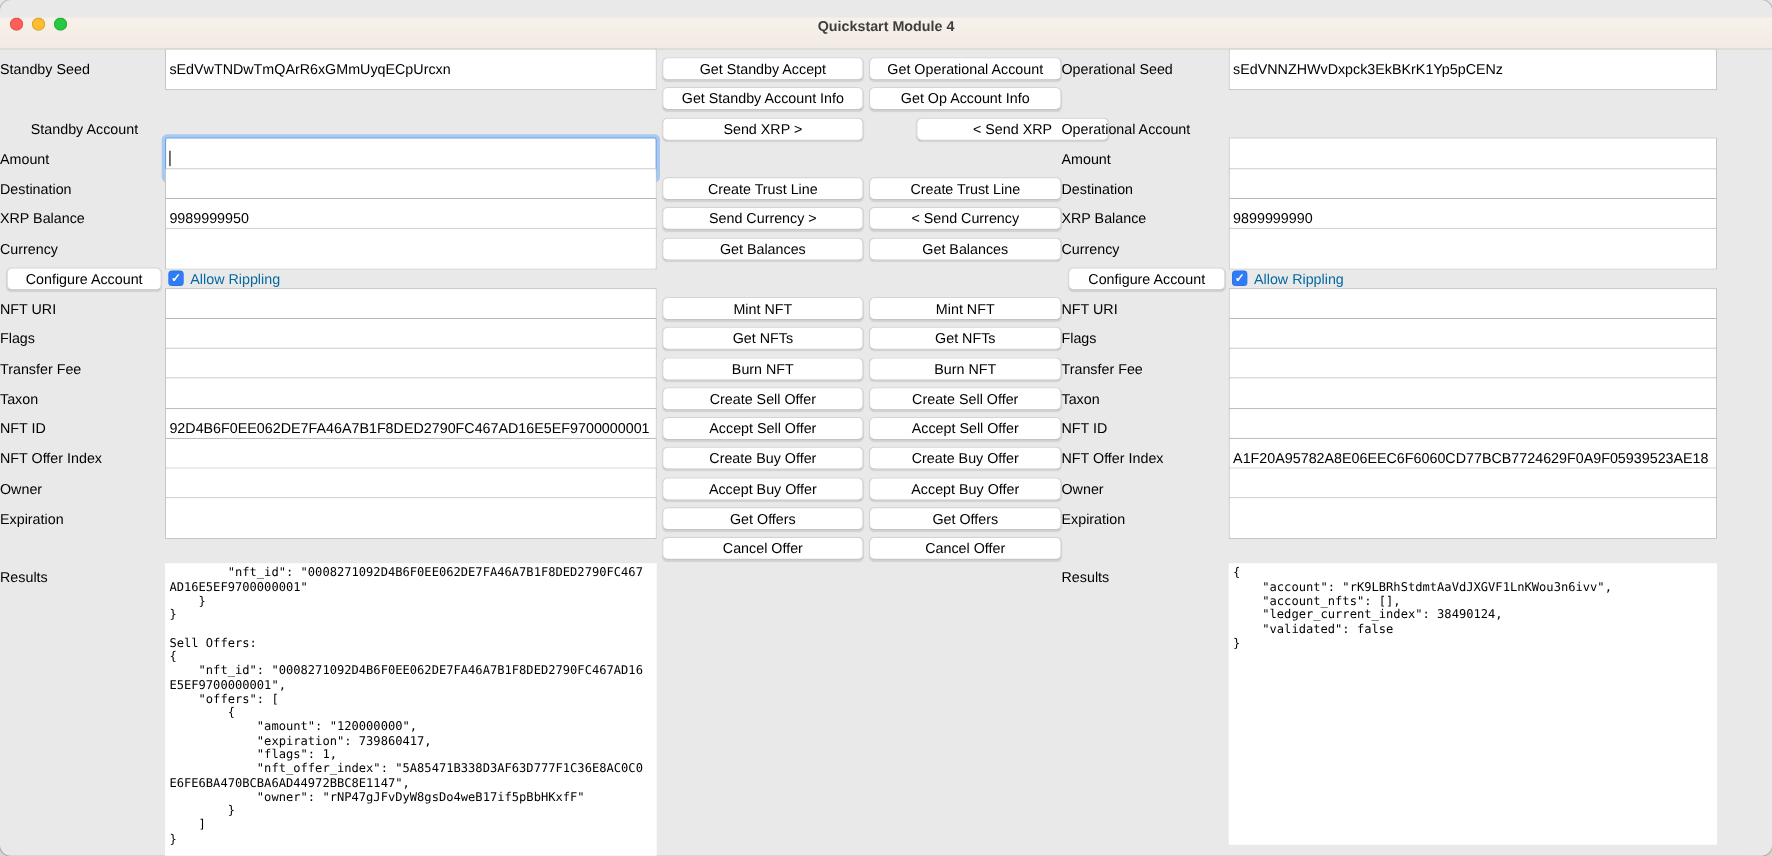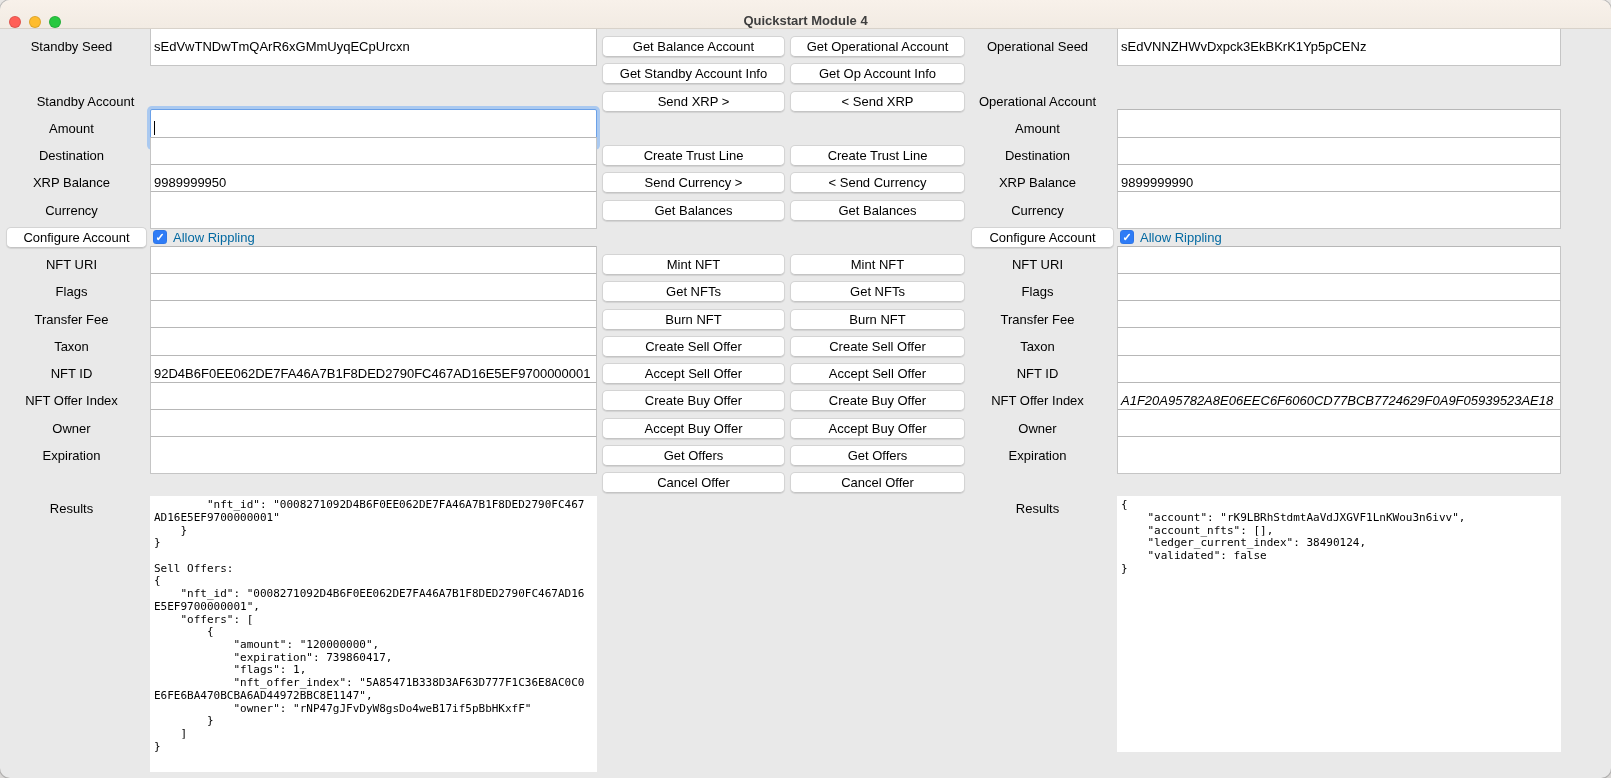--- a/index.html
+++ b/index.html
@@ -12,40 +12,41 @@
   .window{
     position:absolute;inset:0;
     border-radius:10px;overflow:hidden;
     background:var(--content-bg,#e9e9e9);
     box-shadow:0 0 0 1px rgba(0,0,0,.18), 0 10px 30px rgba(0,0,0,.25);
   }
   .titlebar{
     height:28px;
     background:linear-gradient(var(--titlebar-bg,#f8f1ea),#f2ebe3);
     border-bottom:1px solid #d8d2ca;
-    display:flex;align-items:flex-end;
+    display:flex;align-items:flex-start;
     position:relative;
+    margin-top:16px;
   }
   .lights{display:flex;gap:8px;padding-left:9px;z-index:2;}
   .light{width:12px;height:12px;border-radius:50%;border:0.5px solid rgba(0,0,0,.12);box-sizing:border-box;}
   .light.close{background:var(--close-red,#ff5f57);}
   .light.min{background:var(--minimize-yellow,#febc2e);}
   .light.zoom{background:var(--zoom-green,#28c840);}
   .title{
     position:absolute;left:0;right:0;text-align:center;
     font-size:13px;font-weight:700;color:#3e3e3e;
   }
   .form-grid{
     display:grid;
     grid-template-columns:150px 447px 5px 183px 5px 175px 152px 444px 1fr;
     grid-auto-rows:27.25px;
     align-items:center;
     margin-top:4px;
   }
-  .lbl{font-size:13px;color:#000;text-align:center;padding-right:7px;white-space:nowrap;}
+  .lbl{font-size:13px;color:#000;text-align:left;padding-right:7px;white-space:nowrap;}
   .entry{
     height:38px;background:#fff;
     border:1px solid #c5c5c5;border-top-color:#b7b7b7;border-radius:1px;
     box-sizing:border-box;display:flex;align-items:center;overflow:hidden;
   }
   .entry .val{font-size:13px;color:#000;padding-left:3px;white-space:pre;}
   .entry.focused{
     border:1px solid var(--focus-border,#6ba1e8);
     box-shadow:0 0 0 3px var(--focus-ring,#aac9f0);
     border-radius:2px;
@@ -96,31 +97,31 @@
       <div class="light zoom"></div>
     </div>
     <div class="title">Quickstart Module 4</div>
   </div>
 
   <div class="form-grid" id="form-grid">
       <div class="lbl" style="grid-area: 1 / 1;">Standby Seed</div>
       <div class="entry" style="grid-area: 1 / 2;">
         <span class="val">sEdVwTNDwTmQArR6xGMmUyqECpUrcxn</span>
       </div>
-      <button class="btn" style="grid-area: 1 / 4;">Get Balance Account</button>
+      <button class="btn" style="grid-area: 1 / 4;">Get Standby Accept</button>
       <button class="btn" style="grid-area: 1 / 6;">Get Operational Account</button>
       <div class="lbl" style="grid-area: 1 / 7;">Operational Seed</div>
       <div class="entry" style="grid-area: 1 / 8;">
         <span class="val">sEdVNNZHWvDxpck3EkBKrK1Yp5pCENz</span>
       </div>
       <button class="btn" style="grid-area: 2 / 4;">Get Standby Account Info</button>
       <button class="btn" style="grid-area: 2 / 6;">Get Op Account Info</button>
       <div class="lbl" style="grid-area: 3 / 1; padding-left: 28px;">Standby Account</div>
       <button class="btn" style="grid-area: 3 / 4;">Send XRP &gt;</button>
-      <button class="btn" style="grid-area: 3 / 6;">&lt; Send XRP</button>
+      <button class="btn" style="grid-area: 3 / 6; margin-left: 43px;">&lt; Send XRP</button>
       <div class="lbl" style="grid-area: 3 / 7;">Operational Account</div>
       <div class="lbl" style="grid-area: 4 / 1;">Amount</div>
       <div class="entry focused" style="grid-area: 4 / 2;">
         <div class="caret"></div>
         <span class="val"></span>
       </div>
       <div class="lbl" style="grid-area: 4 / 7;">Amount</div>
       <div class="entry" style="grid-area: 4 / 8;">
         <span class="val"></span>
       </div>
@@ -218,21 +219,21 @@
       <div class="entry" style="grid-area: 13 / 8;">
         <span class="val"></span>
       </div>
       <div class="lbl" style="grid-area: 14 / 1;">NFT Offer Index</div>
       <div class="entry" style="grid-area: 14 / 2;">
         <span class="val"></span>
       </div>
       <button class="btn" style="grid-area: 14 / 4;">Create Buy Offer</button>
       <button class="btn" style="grid-area: 14 / 6;">Create Buy Offer</button>
       <div class="lbl" style="grid-area: 14 / 7;">NFT Offer Index</div>
-      <div class="entry" style="grid-area: 14 / 8; font-style: italic;">
+      <div class="entry" style="grid-area: 14 / 8;">
         <span class="val">A1F20A95782A8E06EEC6F6060CD77BCB7724629F0A9F05939523AE18</span>
       </div>
       <div class="lbl" style="grid-area: 15 / 1;">Owner</div>
       <div class="entry" style="grid-area: 15 / 2;">
         <span class="val"></span>
       </div>
       <button class="btn" style="grid-area: 15 / 4;">Accept Buy Offer</button>
       <button class="btn" style="grid-area: 15 / 6;">Accept Buy Offer</button>
       <div class="lbl" style="grid-area: 15 / 7;">Owner</div>
       <div class="entry" style="grid-area: 15 / 8;">

